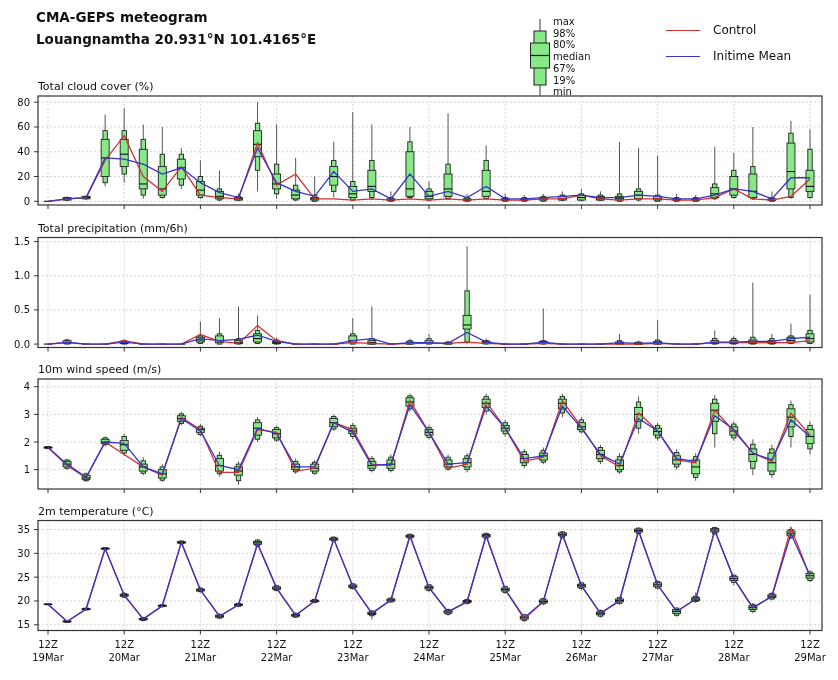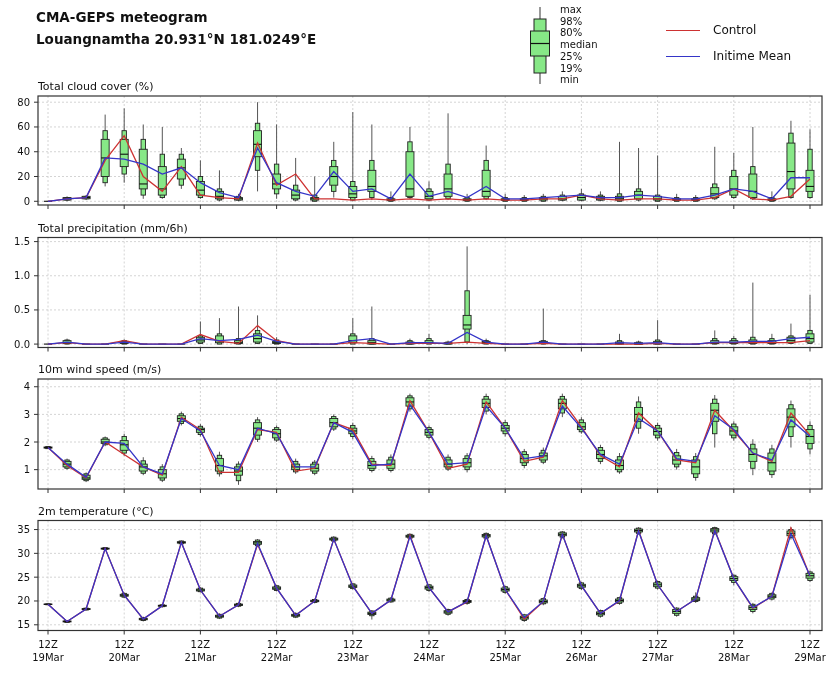--- a/index.html
+++ b/index.html
@@ -2,21 +2,21 @@
 <html><head>
 <meta charset="utf-8">
 <style>
   html,body{margin:0;padding:0;background:#ffffff;}
   .page{position:relative;width:838px;height:680px;background:#ffffff;overflow:hidden;
         font-family:"DejaVu Sans","Liberation Sans",sans-serif;color:#111;}
   .header{position:absolute;left:36px;top:6px;}
   .title-line{font-size:13.5px;line-height:22px;color:#111;white-space:nowrap;font-weight:bold;}
   #chart{position:absolute;left:0;top:0;}
   svg text{font-family:"DejaVu Sans","Liberation Sans",sans-serif;}
-  .legend-box{position:absolute;left:527px;top:4px;display:flex;gap:7px;align-items:flex-start;}
+  .legend-box{position:absolute;left:527px;top:16px;display:flex;align-items:flex-start;}
   .legend-labels{display:flex;flex-direction:column;}
   .legend-labels span{font-size:10px;line-height:11.7px;color:#111;}
   .legend-lines{position:absolute;left:666px;top:22px;}
   .legend-line-row{display:flex;align-items:center;height:16px;margin-bottom:10px;}
   .legend-swatch{width:34px;height:0;border-top:1.7px solid #000;margin-right:13px;}
   .legend-line-label{font-size:12px;color:#111;white-space:nowrap;}
   .lg-whisk{stroke:#555;stroke-width:1.2;}
   .lg-box{fill:#87e887;stroke:#222;stroke-width:1;}
   .lg-med{stroke:#111;stroke-width:1.2;}
 </style>
@@ -867,36 +867,36 @@
         <text x="657.6" y="660.5" text-anchor="middle" font-size="10px" fill="#111111">27Mar</text>
         <text x="733.8000000000001" y="647.5" text-anchor="middle" font-size="10px" fill="#111111">12Z</text>
         <text x="733.8000000000001" y="660.5" text-anchor="middle" font-size="10px" fill="#111111">28Mar</text>
         <text x="810" y="647.5" text-anchor="middle" font-size="10px" fill="#111111">12Z</text>
         <text x="810" y="660.5" text-anchor="middle" font-size="10px" fill="#111111">29Mar</text>
       </g>
     </svg>
 
   <div class="header">
     <div class="title-line">CMA-GEPS meteogram</div>
-    <div class="title-line">Louangnamtha 20.931°N 181.0249°E</div>
+    <div class="title-line">Louangnamtha 20.931°N 101.4165°E</div>
   </div>
 
   <div class="legend-box">
     <svg width="26" height="82" viewBox="0 0 26 82">
       <line class="lg-whisk" x1="13" y1="3" x2="13" y2="80"></line>
       <rect class="lg-box" x="7" y="15" width="12" height="54" fill="#87e887" stroke="#222222"></rect>
       <rect class="lg-box" x="3.5" y="27" width="19" height="25" fill="#87e887" stroke="#222222"></rect>
       <line class="lg-med" x1="3.5" y1="39.5" x2="22.5" y2="39.5"></line>
     </svg>
     <div class="legend-labels">
       <span>max</span>
       <span>98%</span>
       <span>80%</span>
       <span>median</span>
-      <span>25%</span>
+      <span>67%</span>
       <span>19%</span>
       <span>min</span>
     </div>
   </div>
 
   <div class="legend-lines">
     <div class="legend-line-row">
       <div class="legend-swatch" style="border-top-color: rgb(205, 50, 50);"></div>
       <div class="legend-line-label">Control</div>
     </div>

